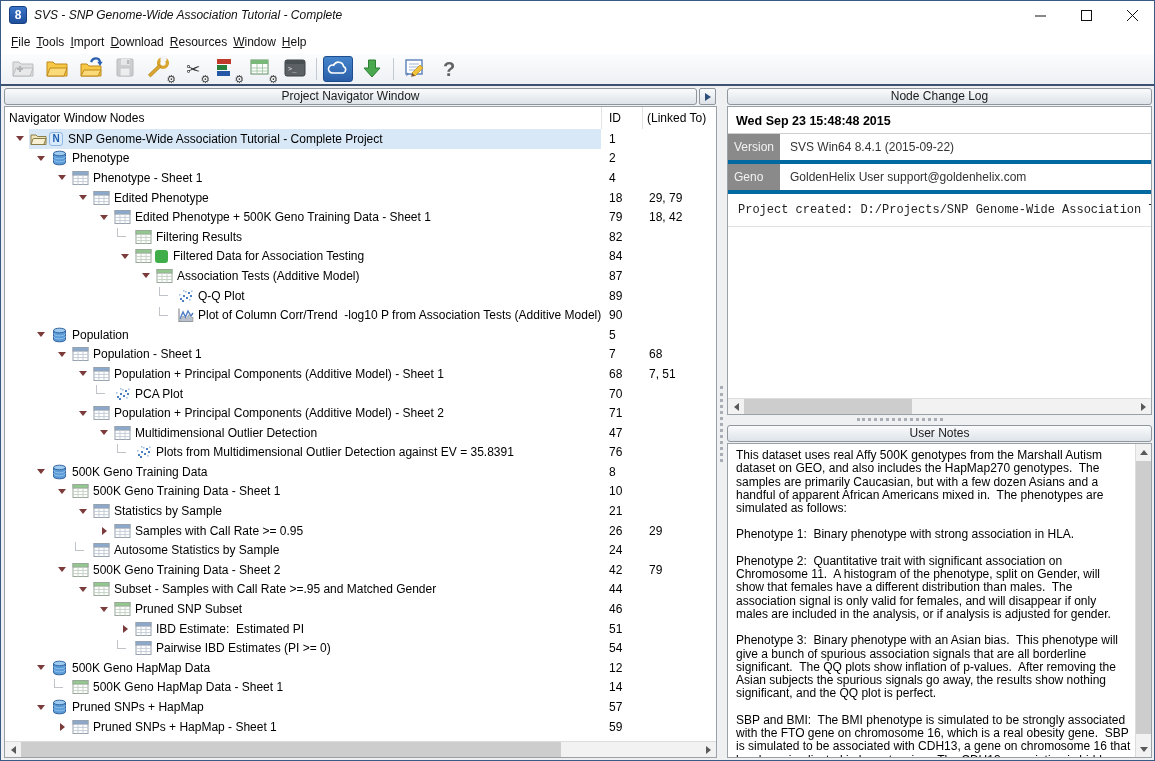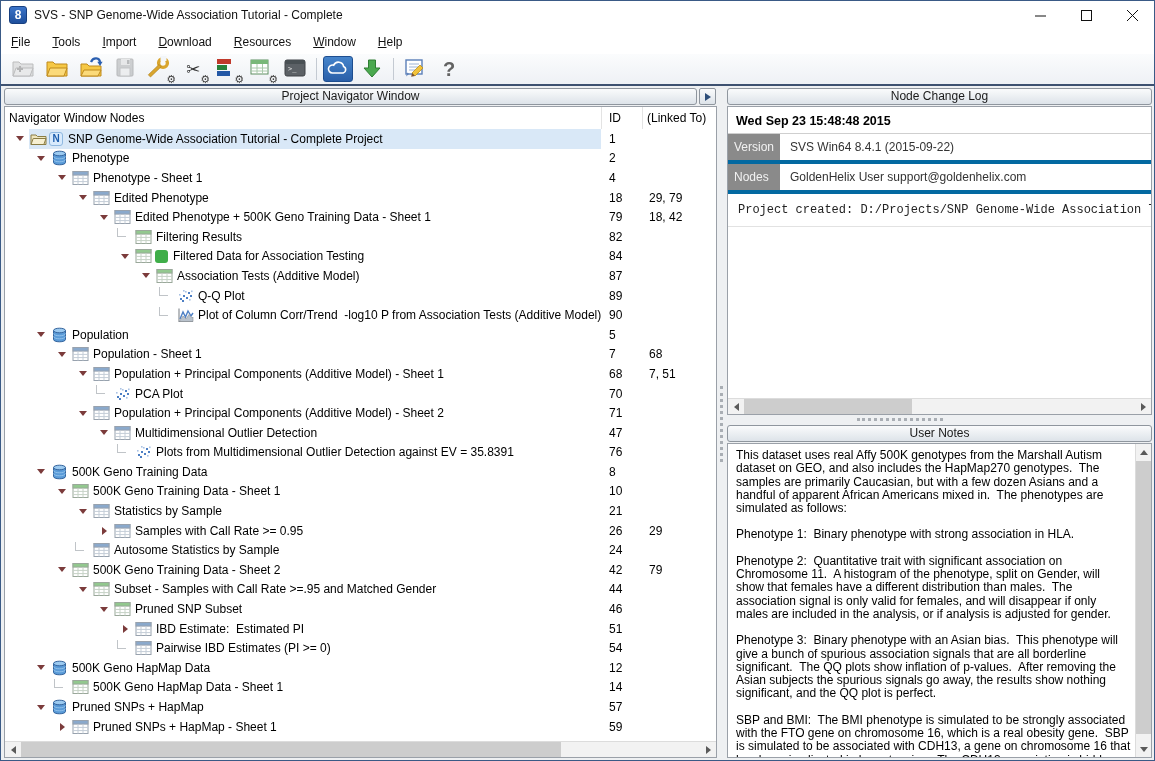--- a/index.html
+++ b/index.html
@@ -9,28 +9,28 @@
     font-size: 12px; color: #000; background: #fff;
     position: relative; overflow: hidden;
   }
   .frame { position:absolute; inset:0; border:1px solid #3a5a86; pointer-events:none; z-index:99; }
 
   
   .titlebar { position:absolute; left:0; top:0; width:1155px; height:30px; background:#fff; }
   .app-icon { position:absolute; left:9px; top:6px; width:18px; height:18px; border-radius:3px;
     background:linear-gradient(#3b74c9,#1e4f9c); border:1px solid #173f80; color:#fff;
     font-weight:bold; font-size:12px; text-align:center; line-height:16px; }
-  .win-title { position:absolute; left:34px; top:8px; font-size:12px; color:#111; }
+  .win-title { position:absolute; left:34px; top:8px; font-size:12px; color:#111;font-style:italic; }
   .wbtns { position:absolute; right:0; top:0; height:30px; display:flex; }
   .wbtn { width:46px; height:30px; display:flex; align-items:center; justify-content:center; color:#111; font-size:12px; }
   .wbtn svg { display:block; }
 
   
   .menubar { position:absolute; left:0; top:30px; width:1155px; height:24px; background:#fff;
-    display:flex; align-items:center; padding-left:8px; gap:16px; }
+    display:flex; align-items:center; padding-left:8px; }
   .menu-item { padding:2px 3px; color:#111; }
   .menu-item u { text-decoration:underline; }
 
   
   .toolbar { position:absolute; left:0; top:54px; width:1155px; height:30px;
     background:linear-gradient(#fbfcfd,#eef1f5); display:flex; align-items:center; padding-left:6px; }
   .darkline { position:absolute; left:0; top:84px; width:1155px; height:2px; background:#3d5170; }
   .tbtn { width:30px; height:26px; margin:0 2px; position:relative; display:flex; align-items:center; justify-content:center; }
   .tbtn.disabled { filter:grayscale(60%); opacity:.55; }
   .tbtn.active { background:linear-gradient(#4584cb,#2a5fa8); border:1px solid #1d4d8f; border-radius:3px; }
@@ -837,21 +837,21 @@
 <div class="vsplit"></div>
 
 <div class="phdr" style="left:727px; top:88px; width:425px;">Node Change Log</div>
 <div class="ncl-body">
   <div class="ncl-date">Wed Sep 23 15:48:48 2015</div>
   <div class="ncl-row">
     <div class="ncl-key">Version</div>
     <div class="ncl-val">SVS Win64 8.4.1 (2015-09-22)</div>
   </div>
   <div class="ncl-row">
-    <div class="ncl-key">Nodes</div>
+    <div class="ncl-key">Geno</div>
     <div class="ncl-val">GoldenHelix User support@goldenhelix.com</div>
   </div>
   <div class="ncl-log">Project created: D:/Projects/SNP Genome-Wide Association Tu</div>
   <div class="hscroll">
     <div class="hs-left">
         <i class="arr-l"></i>
       </div>
     <div class="hs-thumb" style="left:16px; width:168px;"></div>
     <div class="hs-right">
         <i class="arr-r"></i>

